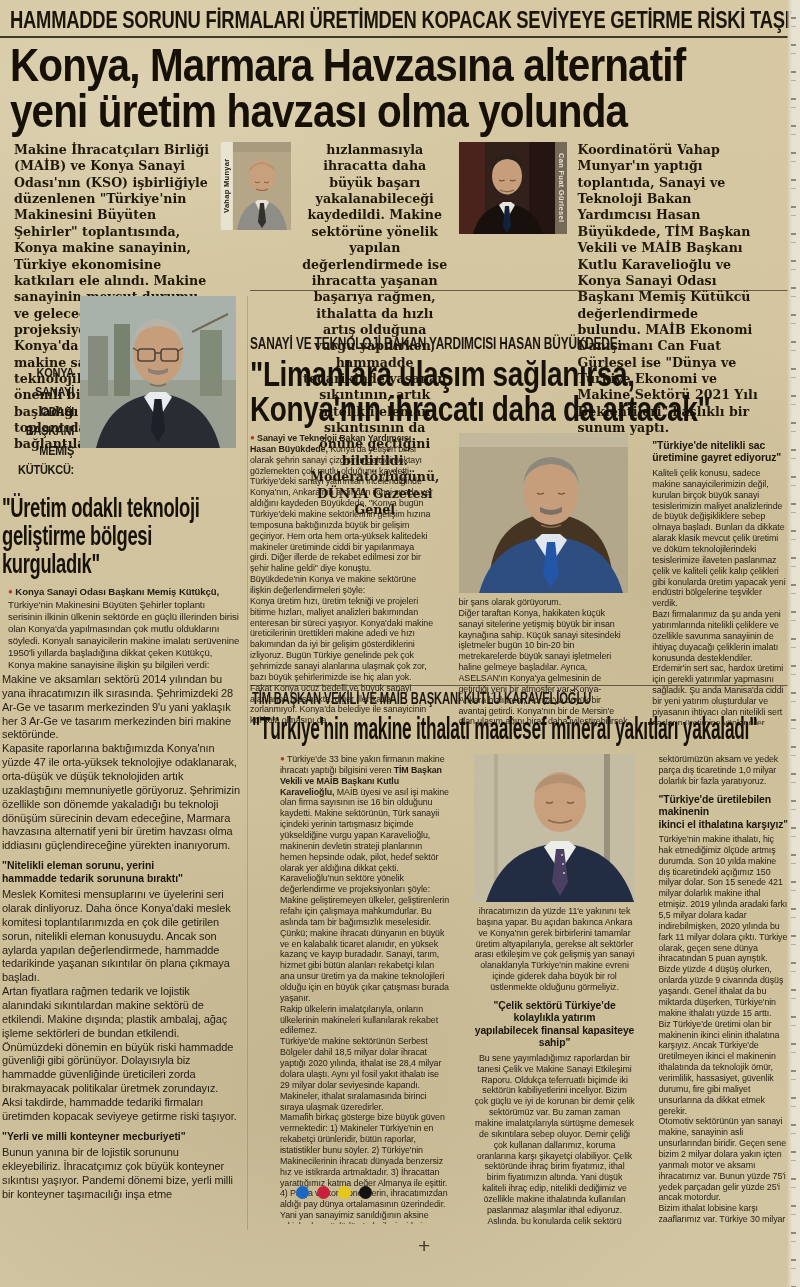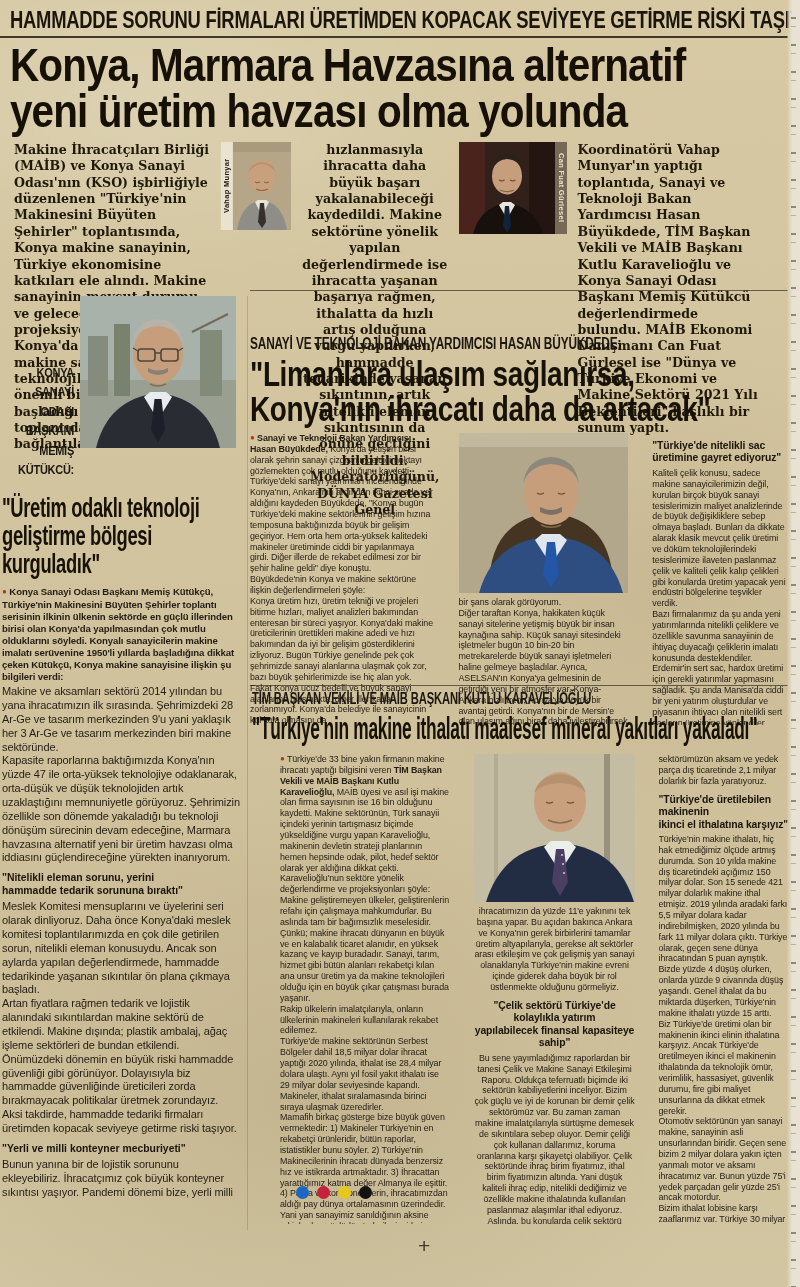--- a/index.html
+++ b/index.html
@@ -36,21 +36,21 @@
     padding:2px 1px;height:84px;text-align:center;}
   .vcap2{writing-mode:vertical-rl;font-family:"Liberation Sans",sans-serif;font-weight:bold;font-size:7.5px;
     letter-spacing:.3px;color:#e8e2d2;background:rgba(40,30,25,.55);padding:2px 1px;height:88px;text-align:center;}
   
   .left-art{position:absolute;left:2px;top:296px;width:238px;height:905px;overflow:hidden;}
   .head-row{display:flex;gap:6px;}
   .l-label{width:72px;text-align:right;font-weight:bold;font-size:12.5px;line-height:1.55;
     padding-top:68px;letter-spacing:-.3px;transform:scaleX(.88);transform-origin:100% 0;color:#1d1810;}
   .l-heading{margin:14px 0 8px 0;font-size:27px;font-weight:bold;line-height:1.04;letter-spacing:-.5px;
     color:#171107;transform:scaleX(.68);transform-origin:0 0;width:148%;}
-  .lead-p{margin:0 0 2px 0;font-size:9.6px;line-height:1.26;letter-spacing:-.1px;font-weight:bold;}
+  .lead-p{margin:0 0 2px 6px;font-size:9.6px;line-height:1.26;letter-spacing:-.1px;}
   .lbody{font-size:11px;line-height:1.26;letter-spacing:-.1px;}
   .bullet{color:#b5371f;font-size:8px;vertical-align:1px;}
   .sub{margin:7px 0 3px 0;font-size:10.4px;font-weight:bold;line-height:1.2;color:#1b150b;}
   
   .kicker{font-weight:bold;font-size:16px;color:#1d1710;letter-spacing:-.2px;}
   .kicker .sx{transform:scaleX(.74);}
   .art-headline{margin:3px 0 0 0;font-weight:bold;color:#171107;}
   .cols{display:flex;gap:24px;margin-top:7px;}
   .col{overflow:hidden;font-size:8.9px;line-height:1.22;letter-spacing:-.1px;}
   .col p{margin:0;}
@@ -245,21 +245,21 @@
           <path d="M72,48 q3,2.2 7,0 M93,48 q3,2.2 7,0" stroke="#6f5238" stroke-width="1.3" fill="none"></path>
           <path d="M74,66 q12,6 24,0" stroke="#8a6a4e" stroke-width="1.6" fill="none"></path>
         </svg>
         <div class="pre">ihracatımızın da yüzde 11'e yakınını tek başına yapar. Bu açıdan bakınca Ankara ve Konya'nın gerek birbirlerini tamamlar üretim altyapılarıyla, gerekse alt sektörler arası etkileşim ve çok gelişmiş yan sanayi olanaklarıyla Türkiye'nin makine evreni içinde giderek daha büyük bir rol üstlenmekte olduğunu görmeliyiz.</div>
         <h3 class="sub pre">"Çelik sektörü Türkiye'de kolaylıkla yatırım
 yapılabilecek finansal kapasiteye sahip"</h3>
         <div class="pre">Bu sene yayımladığımız raporlardan bir tanesi Çelik ve Makine Sanayi Etkileşimi Raporu. Oldukça teferruatlı biçimde iki sektörün kabiliyetlerini inceliyor. Bizim çok güçlü ve iyi de korunan bir demir çelik sektörümüz var. Bu zaman zaman makine imalatçılarıyla sürtüşme demesek de sıkıntılara sebep oluyor. Demir çeliği çok kullanan dallarımız, koruma oranlarına karşı şikayetçi olabiliyor. Çelik sektöründe ihraç birim fiyatımız, ithal birim fiyatımızın altında. Yani düşük kaliteli ihraç edip, nitelikli dediğimiz ve özellikle makine ithalatında kullanılan paslanmaz alaşımlar ithal ediyoruz. Aslında, bu konularda çelik sektörü Türkiye'de kolaylıkla yatırım yapılabilecek finansal kapasiteye sahip. Bunun aynı zamanda Türkiye'de makine yatırımları yapılabilmesi için ithal ikameci demir çelik yatırımlarına da ihtiyaç olduğunu görüyoruz.
 Üstelik çevre ile ilgili yeni tedbirler gündeme geldikçe gıda ve içme suyuyla ilgili önemli alaşımlı dökümler de gerekecek. Bunlar için de yatırım lazım. Döküm sektörü de aslında güçlü bir sektör. Türkiye'nin tedarik zincirlerine ne kadar bağımlı olduğuna yönelik yeni bir çalışma yaptık. Aksam ve yedek parçanın ihracat içindeki oranı Türkiye'de yüzde 25, dünya ortalaması ise yüzde 22 civarında. Yani oldukça güçlüyüz ve ilk 5 ihracatçı</div>
       </div>
       <div class="col b3">
-        <div class="pre">sektörümüzün aksam ve yedek parça dış ticaretinde 2,1 milyar dolarlık bir fazla yaratıyoruz.</div>
+        <div class="pre">sektörümüzün aksam ve yedek parça dış ticaretinde 1,0 milyar dolarlık bir fazla yaratıyoruz.</div>
         <h3 class="sub pre">"Türkiye'de üretilebilen makinenin
 ikinci el ithalatına karşıyız"</h3>
         <div class="pre">Türkiye'nin makine ithalatı, hiç hak etmediğimiz ölçüde artmış durumda. Son 10 yılda makine dış ticaretindeki açığımız 150 milyar dolar. Son 15 senede 421 milyar dolarlık makine ithal etmişiz. 2019 yılında aradaki farkı 5,5 milyar dolara kadar indirebilmişken, 2020 yılında bu fark 11 milyar dolara çıktı. Türkiye olarak, geçen sene dünya ihracatından 5 puan ayrıştık. Bizde yüzde 4 düşüş olurken, onlarda yüzde 9 civarında düşüş yaşandı. Genel ithalat da bu miktarda düşerken, Türkiye'nin makine ithalatı yüzde 15 arttı.
 Biz Türkiye'de üretimi olan bir makinenin ikinci elinin ithalatına karşıyız. Ancak Türkiye'de üretilmeyen ikinci el makinenin ithalatında da teknolojik ömür, verimlilik, hassasiyet, güvenlik durumu, fire gibi maliyet unsurlarına da dikkat etmek gerekir.
 Otomotiv sektörünün yan sanayi makine, sanayinin asli unsurlarından biridir. Geçen sene bizim 2 milyar dolara yakın içten yanmalı motor ve aksamı ihracatımız var. Bunun yüzde 75'i yedek parçadan gelir yüzde 25'i ancak motordur.
 Bizim ithalat lobisine karşı zaaflarımız var. Türkiye 30 milyar dolarlık ithalatla çok iyi bir pazar. Dünya ihracatı içindeki payımız daha yeni yüzde 1'e yaklaşırken, ithalattaki payımız yüzde 1,3 civarında.</div>
         <h3 class="sub pre">"İthal makine, kredisiyle birlikte geliyor"</h3>
 
       </div>
     </div>

